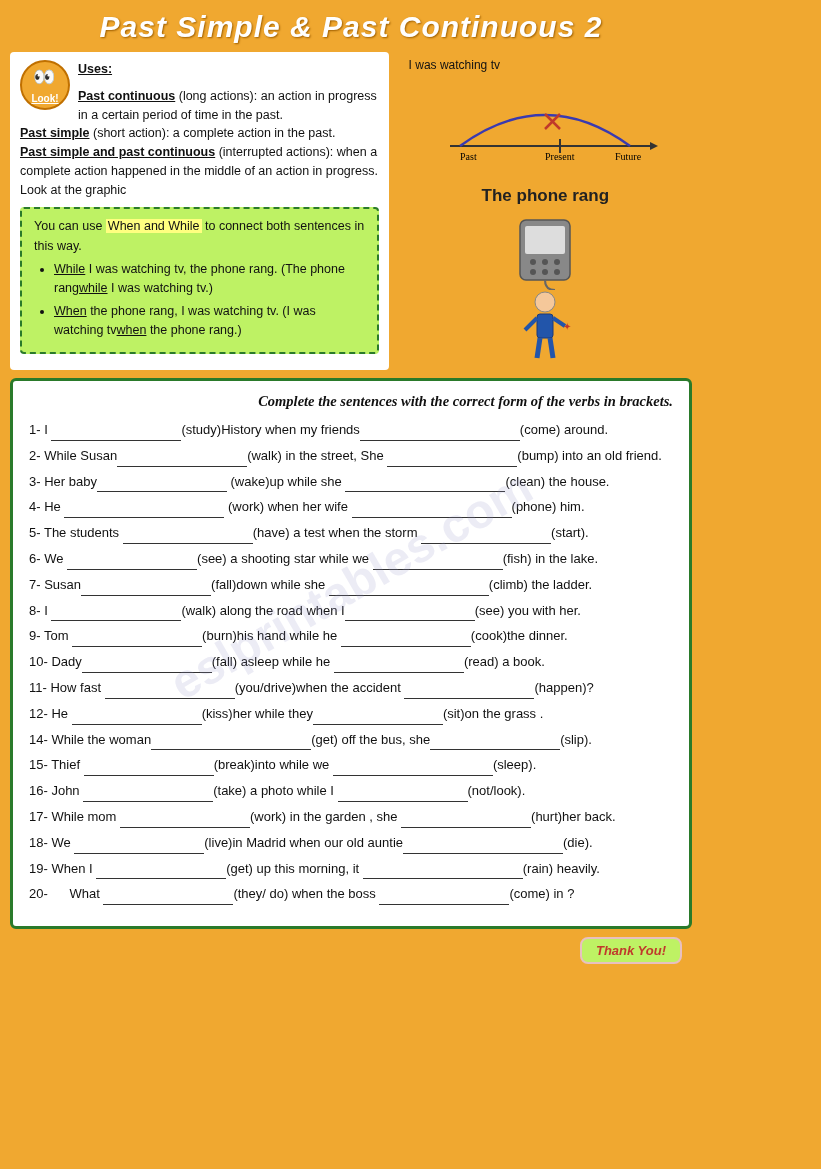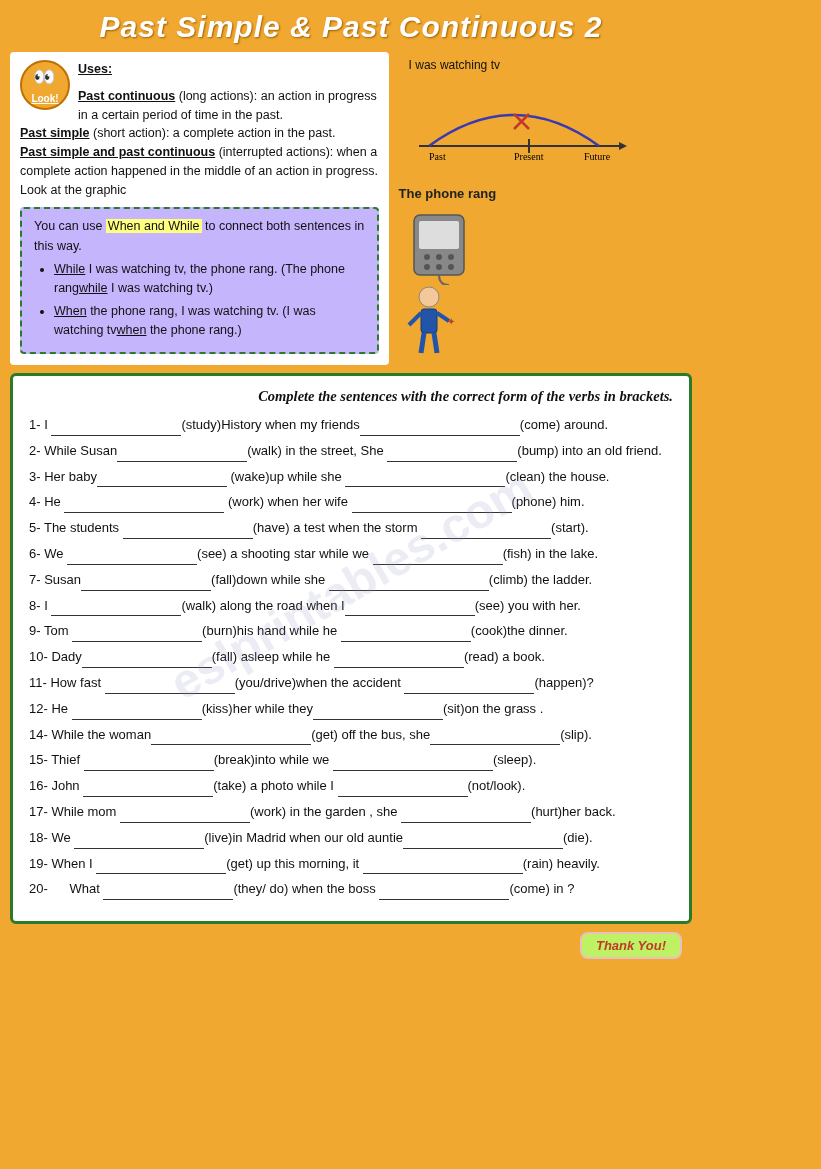--- a/index.html
+++ b/index.html
@@ -46,28 +46,28 @@
       font-weight: bold;
       display: block;
       margin-bottom: 8px;
     }
     .theory-box b { font-weight: bold; }
     .theory-box u { text-decoration: underline; }
     .graph-area {
       flex: 0.9;
       display: flex;
       flex-direction: column;
-      align-items: flex-start;
+      align-items: center;
       justify-content: flex-start;
       padding-top: 5px;
       position: relative;
     }
     .dashed-box {
       border: 2px dashed #2a7a2a;
-      background: #c4b5fd;
+      background: #bef264;
       border-radius: 4px;
       padding: 8px 12px;
       margin-top: 8px;
       font-size: 12.5px;
       line-height: 1.55;
     }
     .dashed-box ul {
       margin-left: 20px;
       margin-top: 4px;
     }
@@ -182,21 +182,21 @@
         <text x="185" y="86" font-size="10" font-family="Comic Sans MS, cursive">Future</text>
 
         <path d="M 30 72 Q 115 10 200 72" stroke="#3a3ab0" stroke-width="2.5" fill="none"></path>
 
         <line x1="115" y1="55" x2="130" y2="40" stroke="#c0392b" stroke-width="2.5"></line>
         <line x1="115" y1="40" x2="130" y2="55" stroke="#c0392b" stroke-width="2.5"></line>
 
         <line x1="130" y1="65" x2="130" y2="79" stroke="#333" stroke-width="2"></line>
       </svg>
 
-      <div style="font-size:13px; font-weight:bold; color:#222; margin-top:2px;">The phone rang</div>
+      <div style="font-size:17px; font-weight:bold; color:#222; margin-top:2px;">The phone rang</div>
 
       <svg width="80" height="80" style="margin-top:4px;">
 
         <rect x="15" y="10" width="50" height="60" rx="6" ry="6" fill="#888" stroke="#555" stroke-width="1.5"></rect>
         <rect x="20" y="16" width="40" height="28" rx="2" ry="2" fill="#ddd"></rect>
 
         <circle cx="28" cy="52" r="3" fill="#555"></circle>
         <circle cx="40" cy="52" r="3" fill="#555"></circle>
         <circle cx="52" cy="52" r="3" fill="#555"></circle>
         <circle cx="28" cy="62" r="3" fill="#555"></circle>

